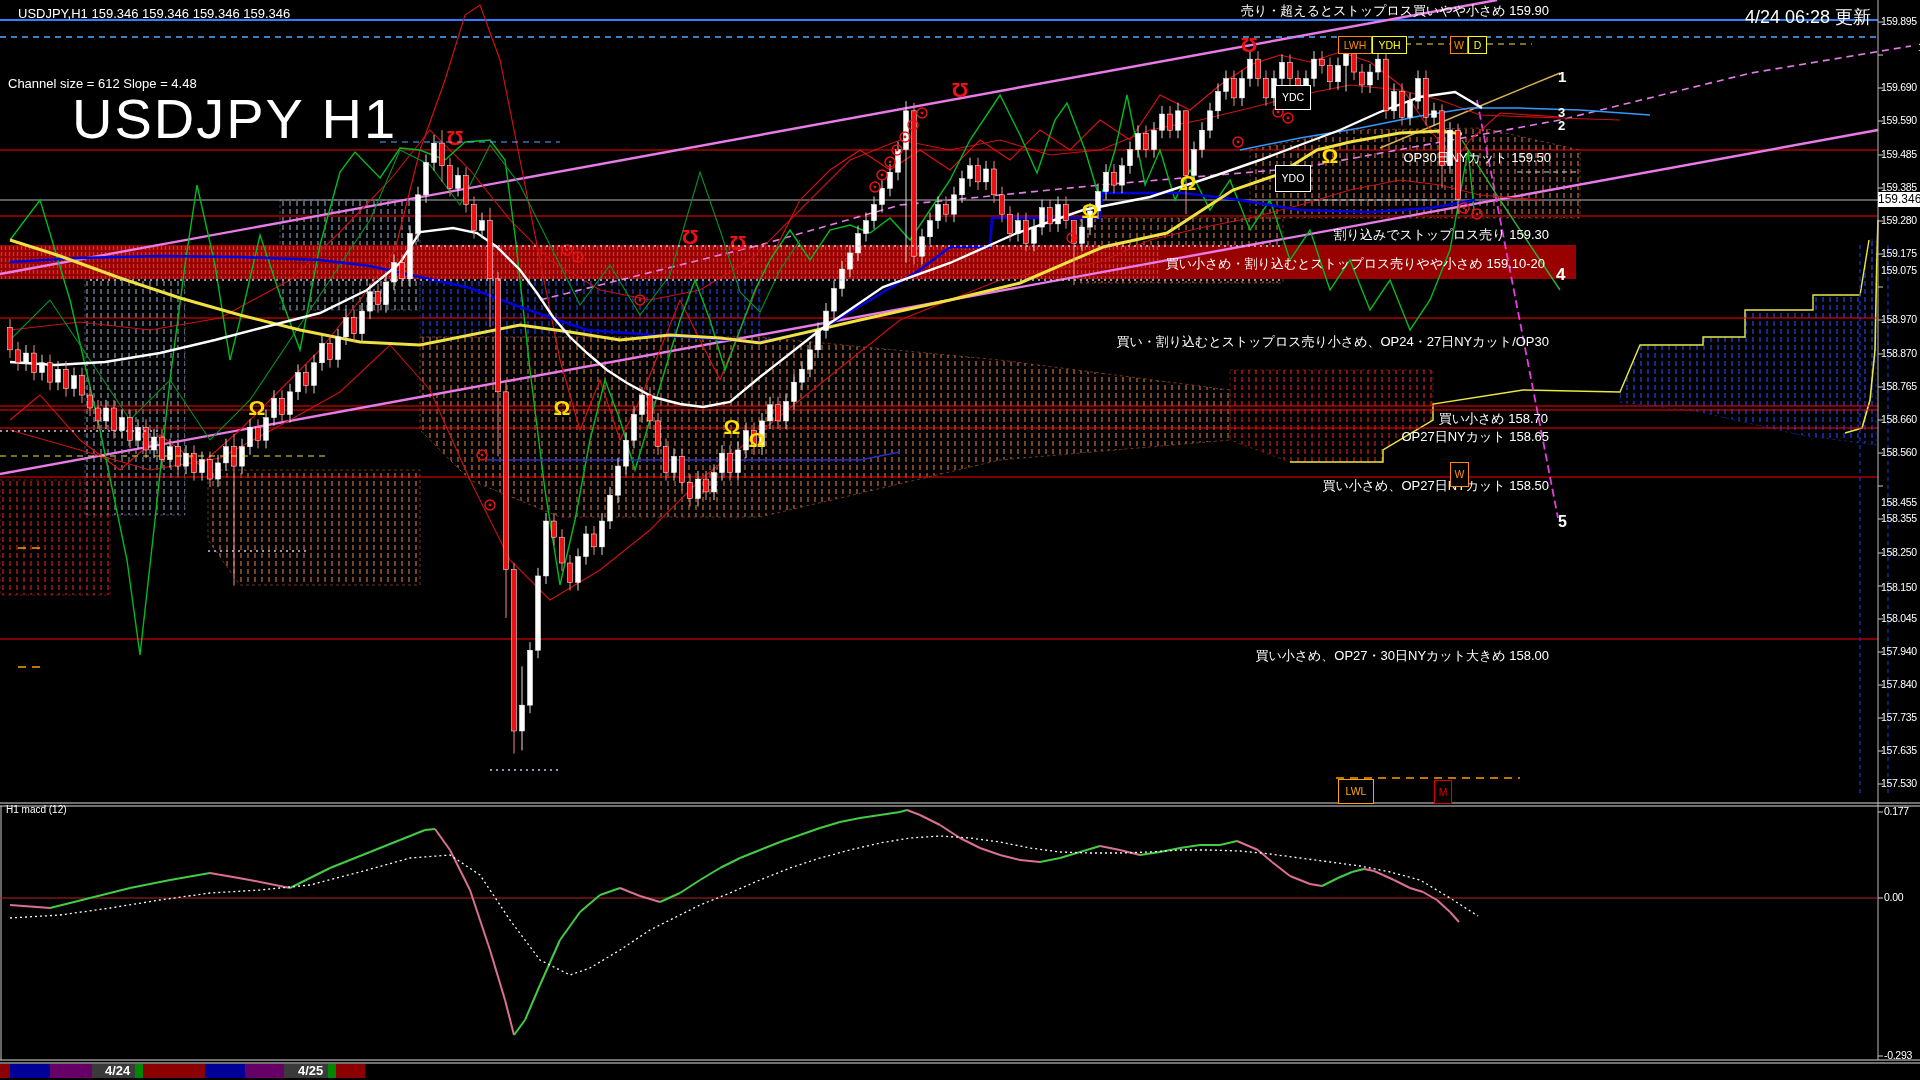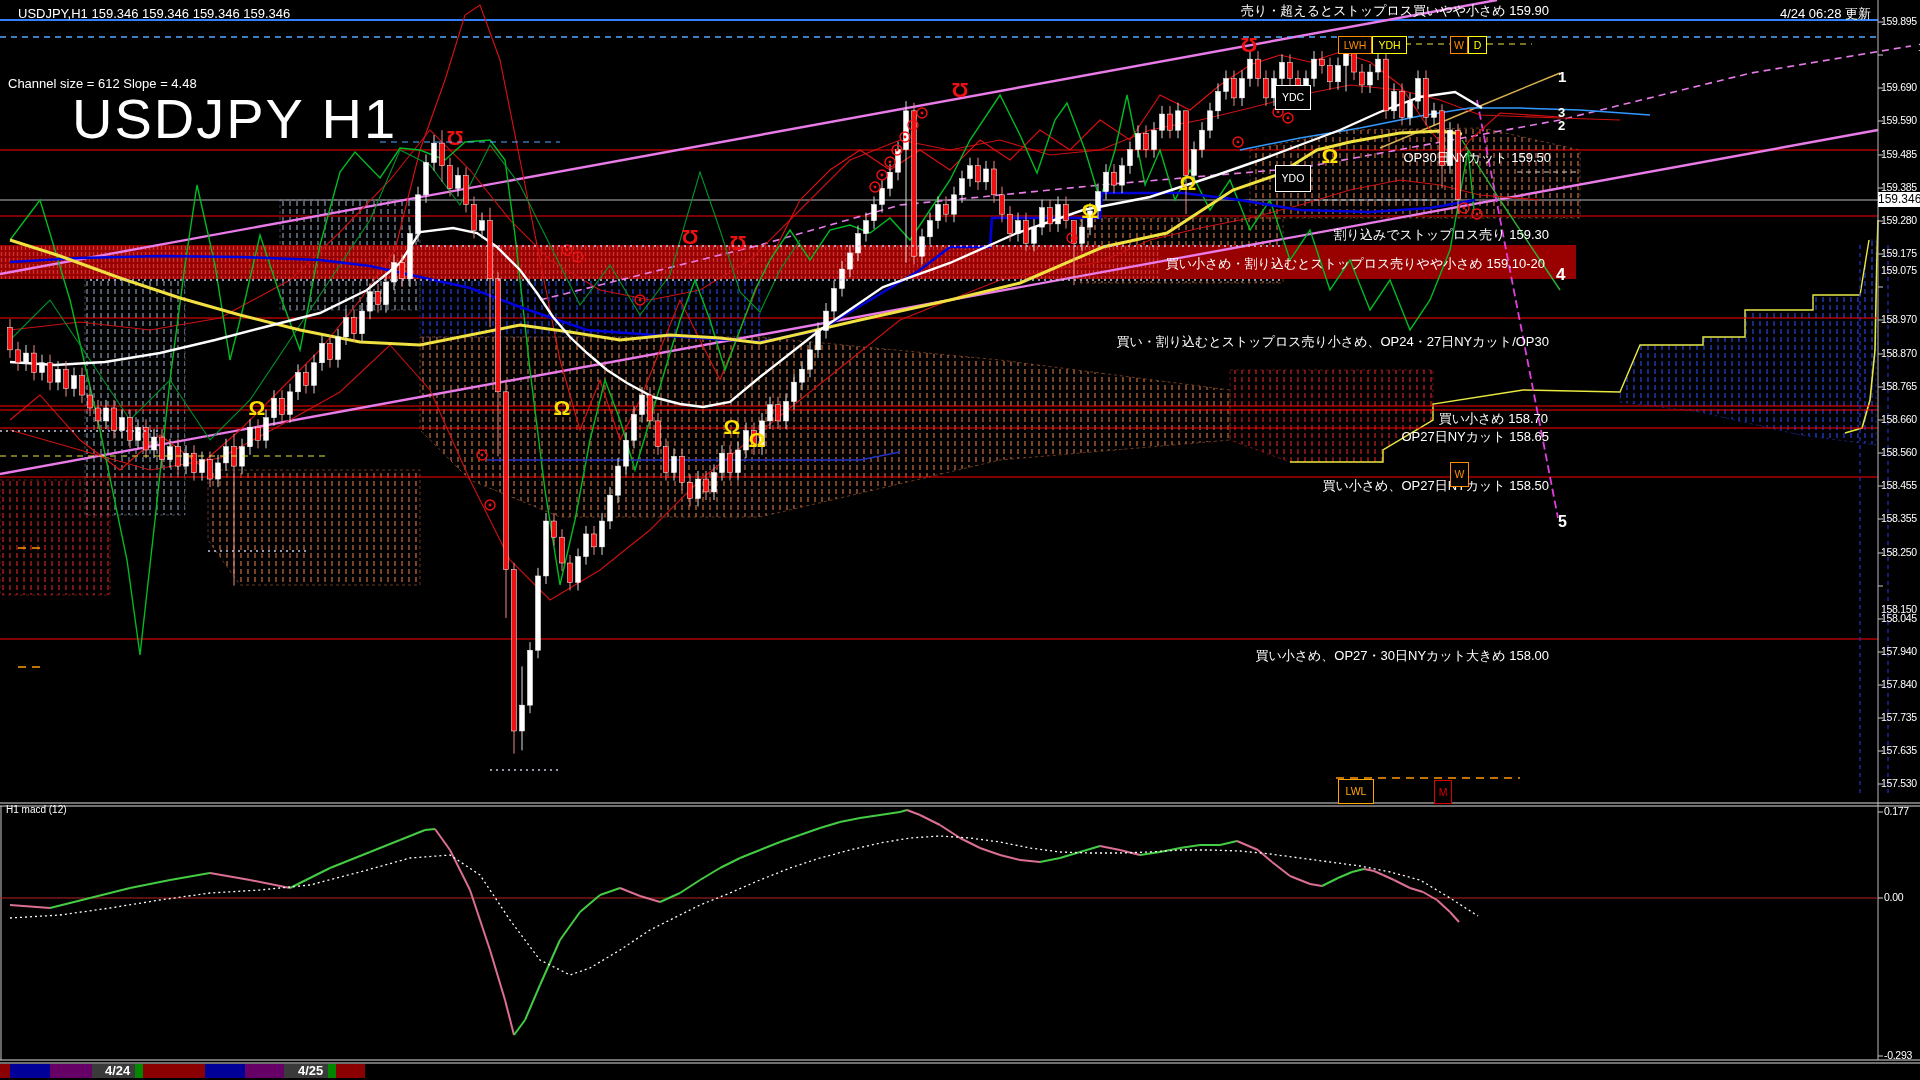--- a/index.html
+++ b/index.html
@@ -633,21 +633,21 @@
       <line x1="1878" y1="718" x2="1883" y2="718" stroke="#cccccc" stroke-width="1"></line>
       <line x1="1878" y1="751" x2="1883" y2="751" stroke="#cccccc" stroke-width="1"></line>
       <line x1="1878" y1="784" x2="1883" y2="784" stroke="#cccccc" stroke-width="1"></line>
       <line x1="1878" y1="812" x2="1883" y2="812" stroke="#cccccc" stroke-width="1"></line>
       <line x1="1878" y1="898" x2="1883" y2="898" stroke="#cccccc" stroke-width="1"></line>
       <line x1="1878" y1="1056" x2="1883" y2="1056" stroke="#cccccc" stroke-width="1"></line>
     </svg>
   <div class="abs" style="left:18px;top:6px;font-size:13px;color:#fff">USDJPY,H1  159.346 159.346 159.346 159.346</div>
   <div class="abs" style="left:8px;top:76px;font-size:13px;color:#fff">Channel size = 612 Slope = 4.48</div>
   <div class="abs" style="left:72px;top:86px;font-size:56px;color:#fff;letter-spacing:2px">USDJPY H1</div>
-  <div class="abs" style="right:49px;top:5px;font-size:13px;color:#fff">4/24 06:28 更新</div>
+  <div class="abs" style="right:49px;top:5px;font-size:18px;color:#fff">4/24 06:28 更新</div>
   <div class="abs" style="left:6px;top:804px;font-size:10px;color:#fff">H1  macd (12)</div>
   <div class="abs" style="left:903px;top:1065px;width:64px;height:14px;background:#668066;color:#00dd00;font-size:11px;text-align:center;line-height:14px">macd ON</div>
   <div class="abs" style="left:1880px;top:1064px;font-size:11px;color:#fff">20000</div>
   <div id="annots">
       <div class="abs ann" style="right: 371px; top: 3px;">売り・超えるとストップロス買いやや小さめ 159.90</div>
       <div class="abs ann" style="right: 369px; top: 150px;">OP30日NYカット 159.50</div>
       <div class="abs ann" style="right: 371px; top: 227px;">割り込みでストップロス売り 159.30</div>
       <div class="abs ann" style="right: 375px; top: 256px;">買い小さめ・割り込むとストップロス売りやや小さめ 159.10-20</div>
       <div class="abs ann" style="right: 371px; top: 334px;">買い・割り込むとストップロス売り小さめ、OP24・27日NYカット/OP30</div>
       <div class="abs ann" style="right: 372px; top: 411px;">買い小さめ 158.70</div>
@@ -677,24 +677,24 @@
       <div class="abs axlab" style="left: 1881px; top: 148px;">159.485</div>
       <div class="abs axlab" style="left: 1881px; top: 181px;">159.385</div>
       <div class="abs axlab" style="left: 1881px; top: 214px;">159.280</div>
       <div class="abs axlab" style="left: 1881px; top: 247px;">159.175</div>
       <div class="abs axlab" style="left: 1881px; top: 264px;">159.075</div>
       <div class="abs axlab" style="left: 1881px; top: 313px;">158.970</div>
       <div class="abs axlab" style="left: 1881px; top: 347px;">158.870</div>
       <div class="abs axlab" style="left: 1881px; top: 380px;">158.765</div>
       <div class="abs axlab" style="left: 1881px; top: 413px;">158.660</div>
       <div class="abs axlab" style="left: 1881px; top: 446px; text-align: center;">158.560</div>
-      <div class="abs axlab" style="left: 1881px; top: 479px; text-align: center;">158.455</div>
+      <div class="abs axlab" style="left: 1881px; top: 496px; text-align: center;">158.455</div>
       <div class="abs axlab" style="left: 1881px; top: 512px;">158.355</div>
       <div class="abs axlab" style="left: 1881px; top: 546px;">158.250</div>
-      <div class="abs axlab" style="left: 1881px; top: 603px;">158.150</div>
+      <div class="abs axlab" style="left: 1881px; top: 581px;">158.150</div>
       <div class="abs axlab" style="left: 1881px; top: 612px;">158.045</div>
       <div class="abs axlab" style="left: 1881px; top: 645px;">157.940</div>
       <div class="abs axlab" style="left: 1881px; top: 678px;">157.840</div>
       <div class="abs axlab" style="left: 1881px; top: 711px;">157.735</div>
       <div class="abs axlab" style="left: 1881px; top: 744px;">157.635</div>
       <div class="abs axlab" style="left: 1881px; top: 777px;">157.530</div>
       <div class="abs" style="left: 1878px; top: 192px; width: 42px; height: 15px; background: rgb(255, 255, 255); color: rgb(0, 0, 0); font-size: 12px; line-height: 15px; text-align: center;">159.346</div>
       <div class="abs axlab" style="left: 1884px; top: 805px;">0.177</div>
       <div class="abs axlab" style="left: 1884px; top: 891px;">0.00</div>
       <div class="abs axlab" style="left: 1884px; top: 1049px;">-0.293</div>

